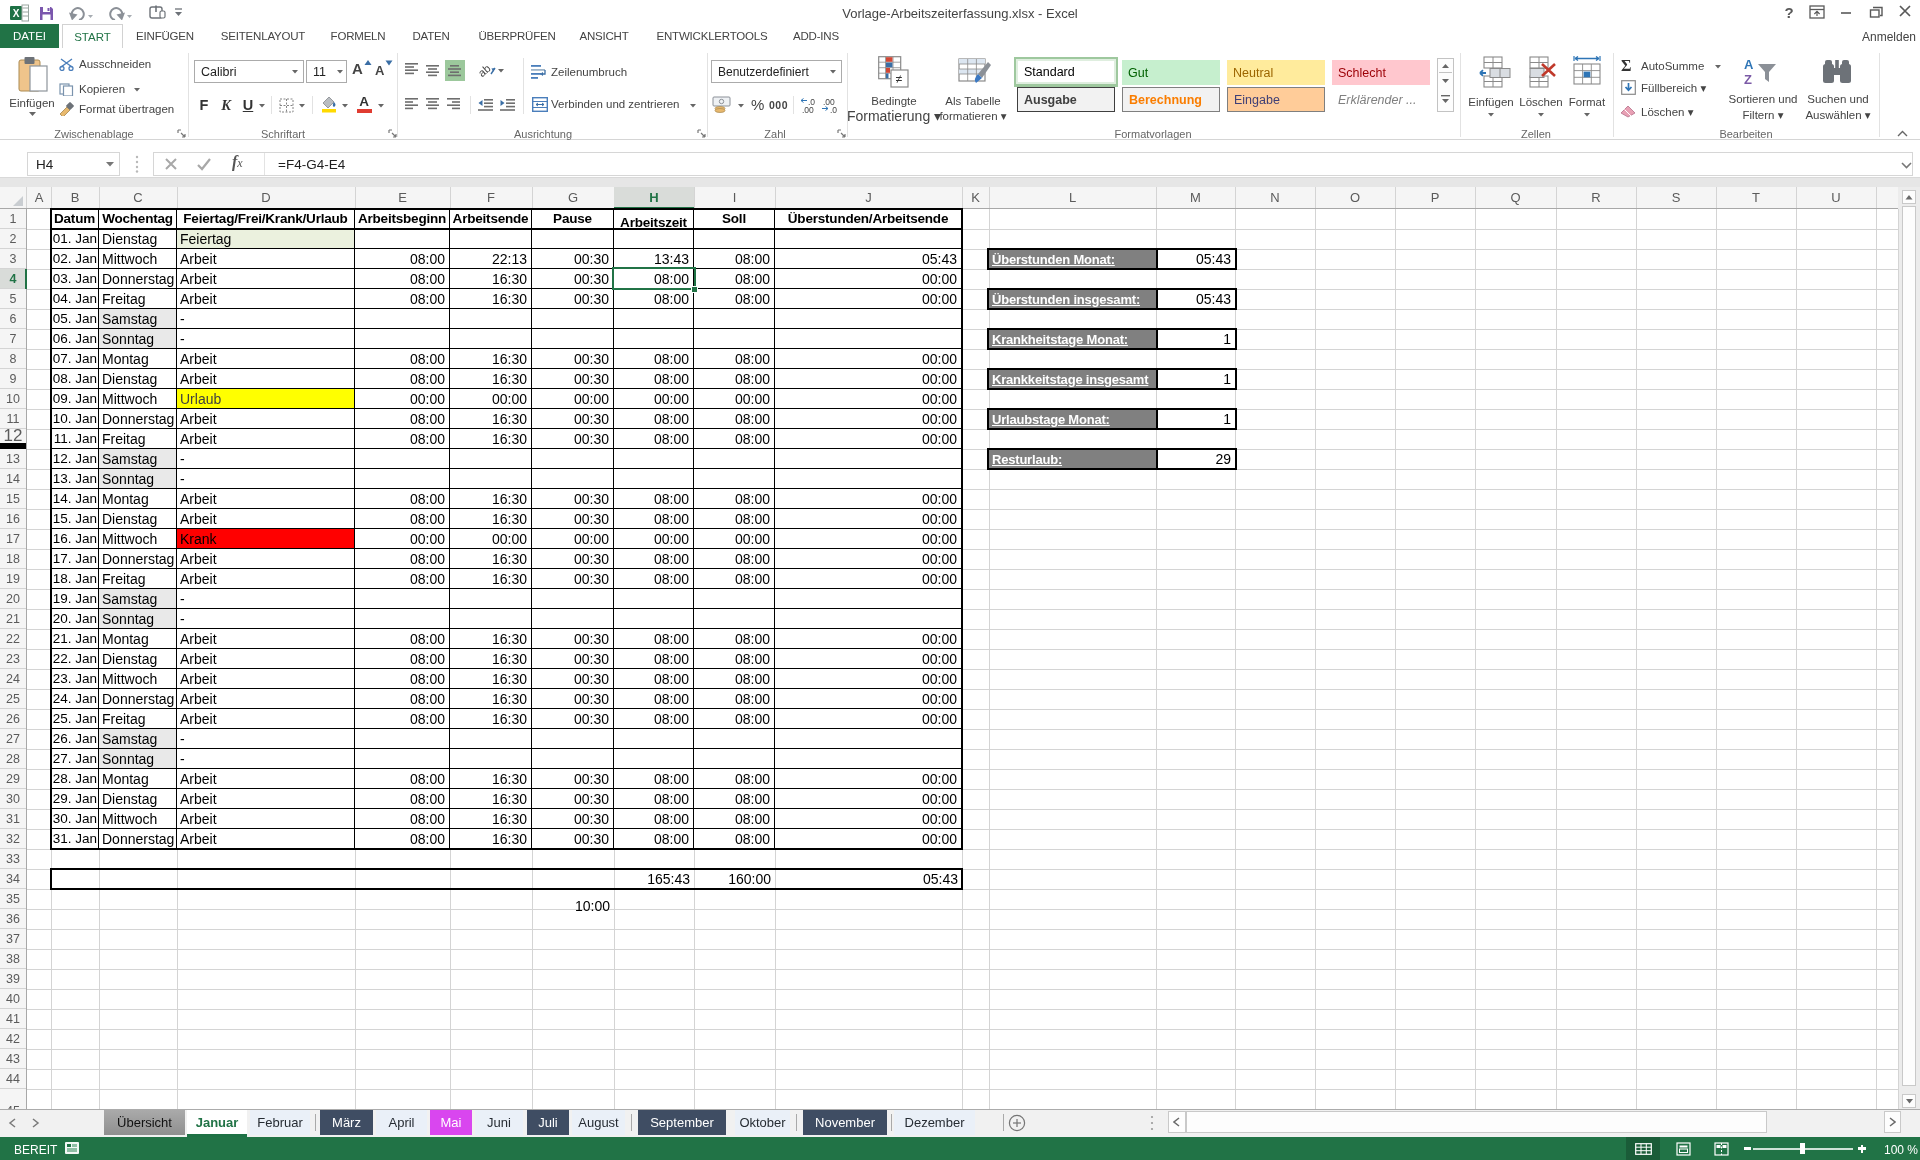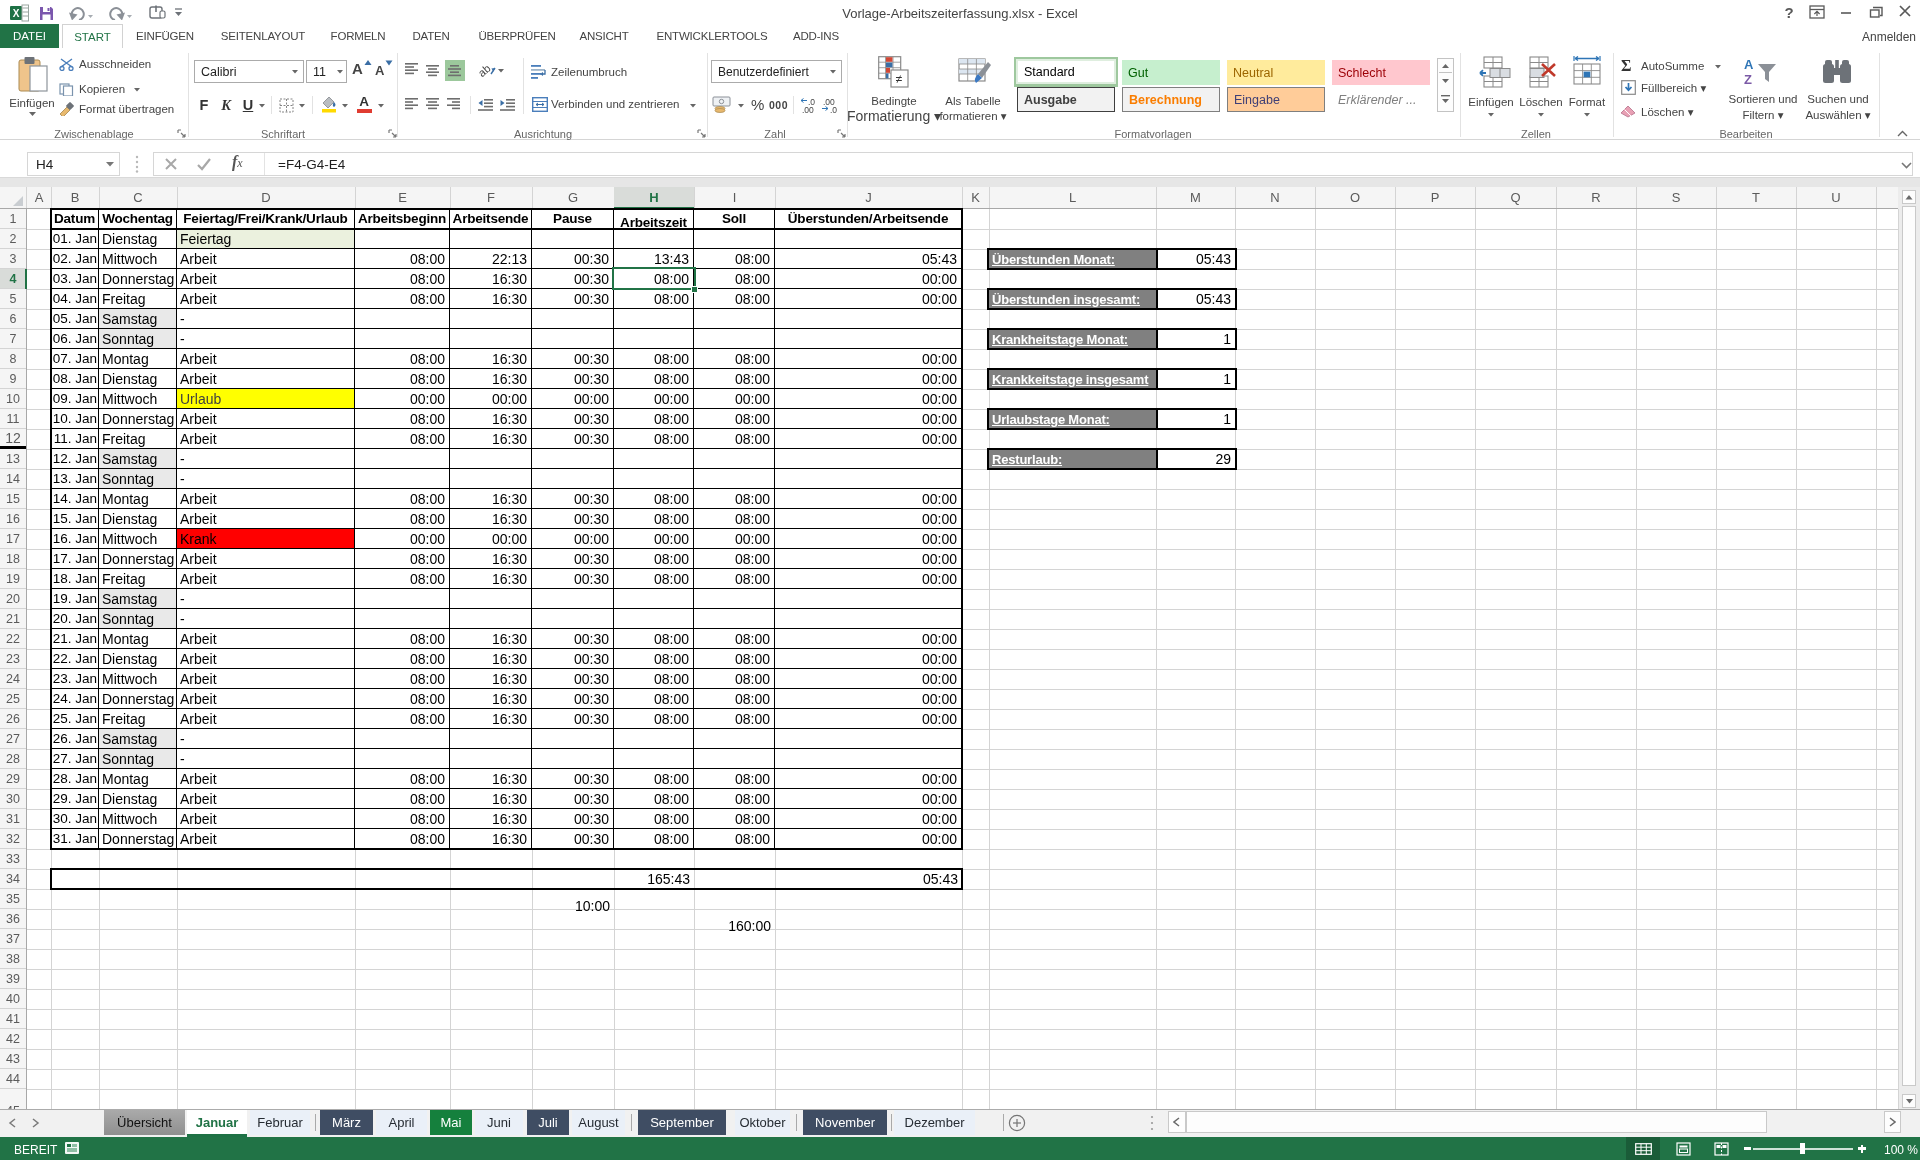--- a/index.html
+++ b/index.html
@@ -493,21 +493,21 @@
 <div class="ab ct" style="left:0;top:229px;width:26px;height:20px;background:transparent;color:#5b5b5b;font-size:12.5px;font-weight:normal;border-bottom:1px solid #d4d4d4;">2</div>
 <div class="ab ct" style="left:0;top:249px;width:26px;height:20px;background:transparent;color:#5b5b5b;font-size:12.5px;font-weight:normal;border-bottom:1px solid #d4d4d4;">3</div>
 <div class="ab ct" style="left:0;top:269px;width:26px;height:20px;background:#d9dcd9;color:#217346;font-size:12.5px;font-weight:bold;border-bottom:1px solid #d4d4d4;">4</div>
 <div class="ab ct" style="left:0;top:289px;width:26px;height:20px;background:transparent;color:#5b5b5b;font-size:12.5px;font-weight:normal;border-bottom:1px solid #d4d4d4;">5</div>
 <div class="ab ct" style="left:0;top:309px;width:26px;height:20px;background:transparent;color:#5b5b5b;font-size:12.5px;font-weight:normal;border-bottom:1px solid #d4d4d4;">6</div>
 <div class="ab ct" style="left:0;top:329px;width:26px;height:20px;background:transparent;color:#5b5b5b;font-size:12.5px;font-weight:normal;border-bottom:1px solid #d4d4d4;">7</div>
 <div class="ab ct" style="left:0;top:349px;width:26px;height:20px;background:transparent;color:#5b5b5b;font-size:12.5px;font-weight:normal;border-bottom:1px solid #d4d4d4;">8</div>
 <div class="ab ct" style="left:0;top:369px;width:26px;height:20px;background:transparent;color:#5b5b5b;font-size:12.5px;font-weight:normal;border-bottom:1px solid #d4d4d4;">9</div>
 <div class="ab ct" style="left:0;top:389px;width:26px;height:20px;background:transparent;color:#5b5b5b;font-size:12.5px;font-weight:normal;border-bottom:1px solid #d4d4d4;">10</div>
 <div class="ab ct" style="left:0;top:409px;width:26px;height:20px;background:transparent;color:#5b5b5b;font-size:12.5px;font-weight:normal;border-bottom:1px solid #d4d4d4;">11</div>
-<div class="ab ct" style="left:0;top:429px;width:26px;height:20px;background:transparent;color:#5b5b5b;font-size:14px;font-weight:normal;border-bottom:3px solid #000000;">12</div>
+<div class="ab ct" style="left:0;top:429px;width:26px;height:20px;background:transparent;color:#5b5b5b;font-size:17px;font-weight:normal;border-bottom:6px solid #000000;">12</div>
 <div class="ab ct" style="left:0;top:449px;width:26px;height:20px;background:transparent;color:#5b5b5b;font-size:12.5px;font-weight:normal;border-bottom:1px solid #d4d4d4;">13</div>
 <div class="ab ct" style="left:0;top:469px;width:26px;height:20px;background:transparent;color:#5b5b5b;font-size:12.5px;font-weight:normal;border-bottom:1px solid #d4d4d4;">14</div>
 <div class="ab ct" style="left:0;top:489px;width:26px;height:20px;background:transparent;color:#5b5b5b;font-size:12.5px;font-weight:normal;border-bottom:1px solid #d4d4d4;">15</div>
 <div class="ab ct" style="left:0;top:509px;width:26px;height:20px;background:transparent;color:#5b5b5b;font-size:12.5px;font-weight:normal;border-bottom:1px solid #d4d4d4;">16</div>
 <div class="ab ct" style="left:0;top:529px;width:26px;height:20px;background:transparent;color:#5b5b5b;font-size:12.5px;font-weight:normal;border-bottom:1px solid #d4d4d4;">17</div>
 <div class="ab ct" style="left:0;top:549px;width:26px;height:20px;background:transparent;color:#5b5b5b;font-size:12.5px;font-weight:normal;border-bottom:1px solid #d4d4d4;">18</div>
 <div class="ab ct" style="left:0;top:569px;width:26px;height:20px;background:transparent;color:#5b5b5b;font-size:12.5px;font-weight:normal;border-bottom:1px solid #d4d4d4;">19</div>
 <div class="ab ct" style="left:0;top:589px;width:26px;height:20px;background:transparent;color:#5b5b5b;font-size:12.5px;font-weight:normal;border-bottom:1px solid #d4d4d4;">20</div>
 <div class="ab ct" style="left:0;top:609px;width:26px;height:20px;background:transparent;color:#5b5b5b;font-size:12.5px;font-weight:normal;border-bottom:1px solid #d4d4d4;">21</div>
 <div class="ab ct" style="left:0;top:629px;width:26px;height:20px;background:transparent;color:#5b5b5b;font-size:12.5px;font-weight:normal;border-bottom:1px solid #d4d4d4;">22</div>
@@ -888,21 +888,21 @@
 <div class="ab rt nw" style="left:450px;top:829px;width:82px;height:20px;border-right:1.5px solid #000;border-bottom:1.5px solid #000;font-size:14px;color:#000;padding-right:4px;background:#fff;">16:30</div>
 <div class="ab rt nw" style="left:532px;top:829px;width:82px;height:20px;border-right:1.5px solid #000;border-bottom:1.5px solid #000;font-size:14px;color:#000;padding-right:4px;background:#fff;">00:30</div>
 <div class="ab rt nw" style="left:614px;top:829px;width:80px;height:20px;border-right:1.5px solid #000;border-bottom:1.5px solid #000;font-size:14px;color:#000;padding-right:4px;background:#fff;">08:00</div>
 <div class="ab rt nw" style="left:694px;top:829px;width:81px;height:20px;border-right:1.5px solid #000;border-bottom:1.5px solid #000;font-size:14px;color:#000;padding-right:4px;background:#fff;">08:00</div>
 <div class="ab rt nw" style="left:775px;top:829px;width:187px;height:20px;border-right:1.5px solid #000;border-bottom:1.5px solid #000;font-size:14px;color:#000;padding-right:4px;background:#fff;">00:00</div>
 <div class="ab" style="left:50px;top:208px;width:913px;height:642px;border:2px solid #000;"></div>
 <div class="ab" style="left:51px;top:228px;width:911px;height:2px;background:#000;"></div>
 <div class="ab" style="left:50px;top:868px;width:913px;height:22px;border:2px solid #000;background:transparent;"></div>
 <div class="ab rt nw" style="left:532px;top:869px;width:82px;height:20px;font-size:14px;color:#000;padding-right:4px;margin-top:27px;">10:00</div>
 <div class="ab rt nw" style="left:614px;top:869px;width:80px;height:20px;font-size:14px;color:#000;padding-right:4px;">165:43</div>
-<div class="ab rt nw" style="left:694px;top:869px;width:81px;height:20px;font-size:14px;color:#000;padding-right:4px;margin-top:47px;">160:00</div>
+<div class="ab rt nw" style="left:694px;top:869px;width:81px;height:20px;font-size:14px;color:#000;padding-right:4px;">160:00</div>
 <div class="ab rt nw" style="left:775px;top:869px;width:187px;height:20px;font-size:14px;color:#000;padding-right:4px;">05:43</div>
 <div class="ab" style="left:612px;top:267px;width:84px;height:23px;border:2px solid #217346;background:transparent;"></div>
 <div class="ab" style="left:691px;top:286px;width:7px;height:7px;background:#217346;border:1px solid #fff;"></div>
 <div class="ab" style="left:987px;top:248px;width:250px;height:22px;border:2px solid #000;display:flex;">
     <div class="lt nw" style="width:167px;height:18px;background:#808080;color:#fff;font-weight:bold;font-size:13px;padding-left:3px;text-decoration:underline;letter-spacing:-0.2px;">Überstunden Monat:</div>
     <div class="rt nw" style="flex:1;height:18px;background:#fff;border-left:2px solid #000;color:#000;font-size:14px;padding-right:4px;">05:43</div>
   </div>
 <div class="ab" style="left:987px;top:288px;width:250px;height:22px;border:2px solid #000;display:flex;">
     <div class="lt nw" style="width:167px;height:18px;background:#808080;color:#fff;font-weight:bold;font-size:13px;padding-left:3px;text-decoration:underline;letter-spacing:-0.2px;">Überstunden insgesamt:</div>
     <div class="rt nw" style="flex:1;height:18px;background:#fff;border-left:2px solid #000;color:#000;font-size:14px;padding-right:4px;">05:43</div>
@@ -937,21 +937,21 @@
     <path d="M7 1 L2 5 L7 9" fill="none" stroke="#7a7a7a" stroke-width="1.5"></path>
   </svg>
 <svg class="ab" style="left:30px;top:1118px" width="10" height="10">
     <path d="M3 1 L8 5 L3 9" fill="none" stroke="#7a7a7a" stroke-width="1.5"></path>
   </svg>
 <div class="ab ct nw" style="left:104px;top:1110px;width:81px;height:25px;background:linear-gradient(#aaaaaa,#8f8f8f);color:#111;font-size:13px;">Übersicht</div>
 <div class="ab ct nw" style="left:187px;top:1110px;width:60px;height:25px;background:#fff;color:#217346;font-weight:bold;font-size:13px;">Januar</div>
 <div class="ab ct nw" style="left:250px;top:1110px;width:60px;height:25px;background:#eaf0f8;color:#262c33;font-size:13px;">Februar</div>
 <div class="ab ct nw" style="left:320px;top:1110px;width:53px;height:25px;background:#3f4d63;color:#fff;font-size:13px;">März</div>
 <div class="ab ct nw" style="left:376px;top:1110px;width:51px;height:25px;background:#eaf0f8;color:#262c33;font-size:13px;">April</div>
-<div class="ab ct nw" style="left:430px;top:1110px;width:42px;height:25px;background:#15803d;color:#fff;font-size:13px;">Mai</div>
+<div class="ab ct nw" style="left:430px;top:1110px;width:42px;height:25px;background:#d946ef;color:#fff;font-size:13px;">Mai</div>
 <div class="ab ct nw" style="left:475px;top:1110px;width:48px;height:25px;background:#eaf0f8;color:#262c33;font-size:13px;">Juni</div>
 <div class="ab ct nw" style="left:527px;top:1110px;width:42px;height:25px;background:#3f4d63;color:#fff;font-size:13px;">Juli</div>
 <div class="ab ct nw" style="left:572px;top:1110px;width:53px;height:25px;background:#eaf0f8;color:#262c33;font-size:13px;">August</div>
 <div class="ab ct nw" style="left:638px;top:1110px;width:88px;height:25px;background:#3f4d63;color:#fff;font-size:13px;">September</div>
 <div class="ab ct nw" style="left:735px;top:1110px;width:55px;height:25px;background:#eaf0f8;color:#262c33;font-size:13px;">Oktober</div>
 <div class="ab ct nw" style="left:803px;top:1110px;width:84px;height:25px;background:#3f4d63;color:#fff;font-size:13px;">November</div>
 <div class="ab ct nw" style="left:894px;top:1110px;width:81px;height:25px;background:#eaf0f8;color:#262c33;font-size:13px;">Dezember</div>
 <div class="ab" style="left:187px;top:1134px;width:60px;height:3px;background:#1e7145;"></div>
 <div class="ab" style="left:315px;top:1114px;width:1px;height:17px;background:#a9a9a9;"></div>
 <div class="ab" style="left:631px;top:1114px;width:1px;height:17px;background:#a9a9a9;"></div>

